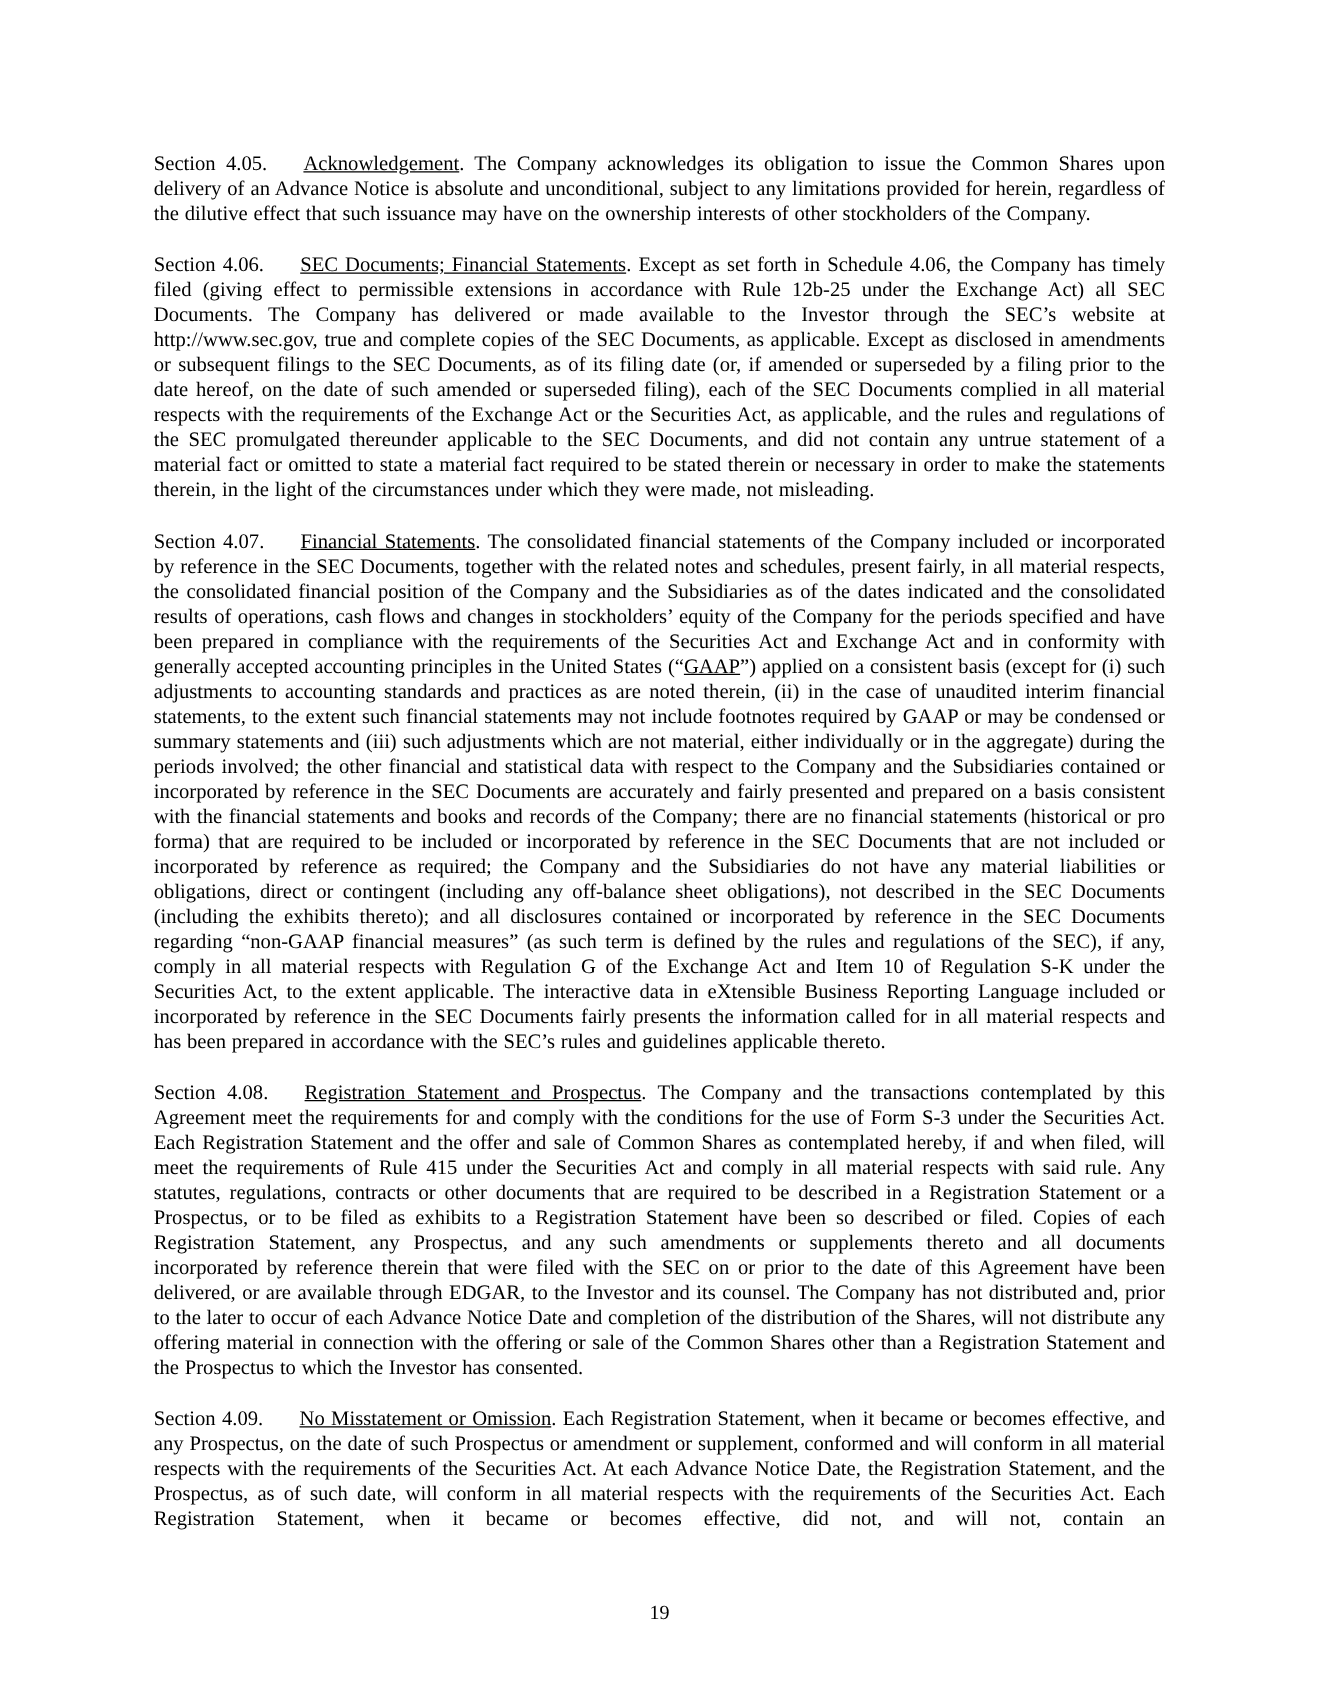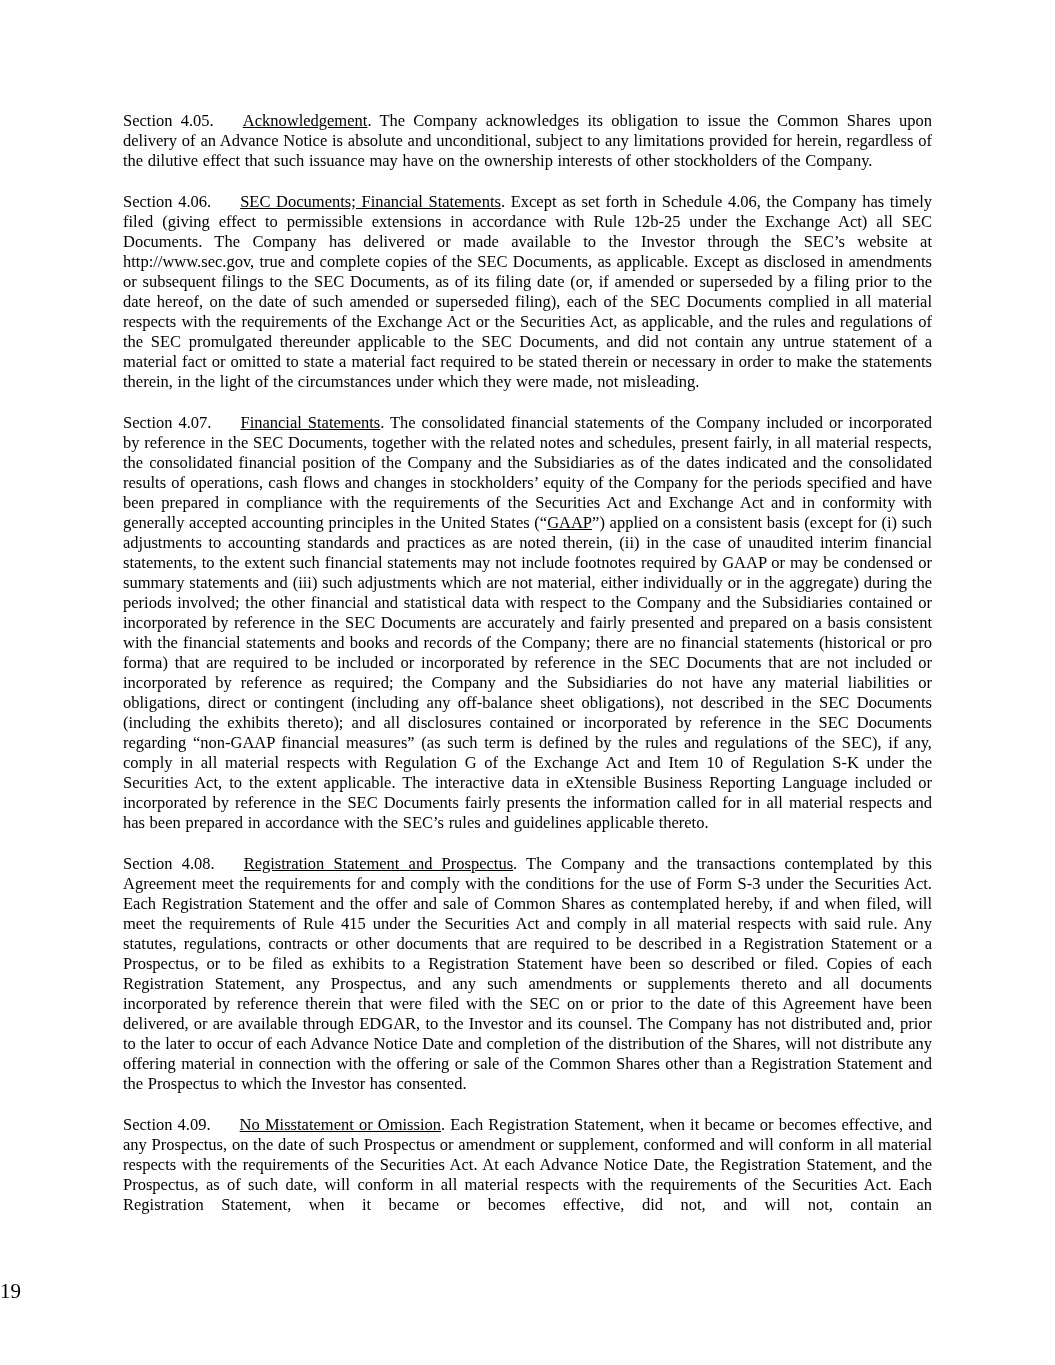--- a/index.html
+++ b/index.html
@@ -12,21 +12,21 @@
     width: 1055px;
     height: 1365px;
     background: #ffffff;
     color: #000000;
     font-family: "Liberation Serif", "DejaVu Serif", serif;
     overflow: hidden;
   }
   .content {
     position: absolute;
     left: 123px;
-    top: 111px;
+    top: 121px;
     width: 809px;
   }
   .para {
     margin: 0 0 21px 0;
     font-size: 16.5px;
     line-height: 20px;
     text-align: justify;
     word-spacing: 0.5px;
   }
   .para.justify-last {
@@ -37,22 +37,22 @@
     width: 29px;
   }
   .u {
     text-decoration: underline;
   }
   .footer {
     position: absolute;
     left: 0;
     top: 1281px;
     width: 100%;
-    text-align: left;
-    font-size: 21px;
+    text-align: center;
+    font-size: 16px;
     line-height: 20px;
   }
 </style>
 </head>
 <body>
 
 <div class="page">
   <div class="content">
 
     <p class="para"><span>Section 4.05.</span><span class="tab"></span><span class="u">Acknowledgement</span><span>. The Company acknowledges its obligation to issue the Common Shares upon delivery of an Advance Notice is absolute and unconditional, subject to any limitations provided for herein, regardless of the dilutive effect that such issuance may have on the ownership interests of other stockholders of the Company.</span></p>

